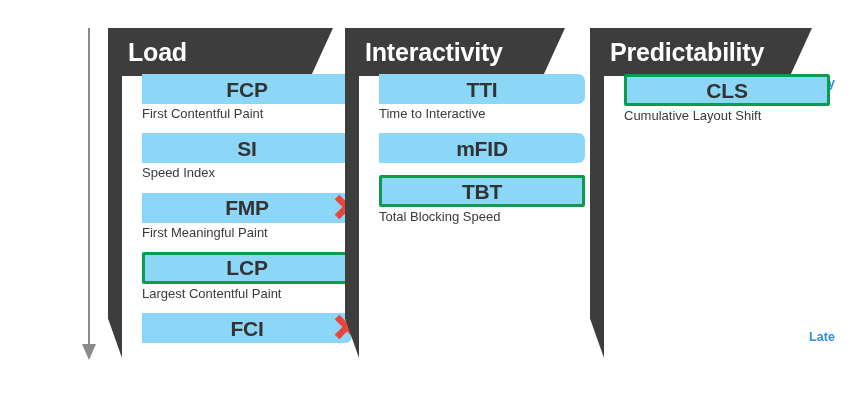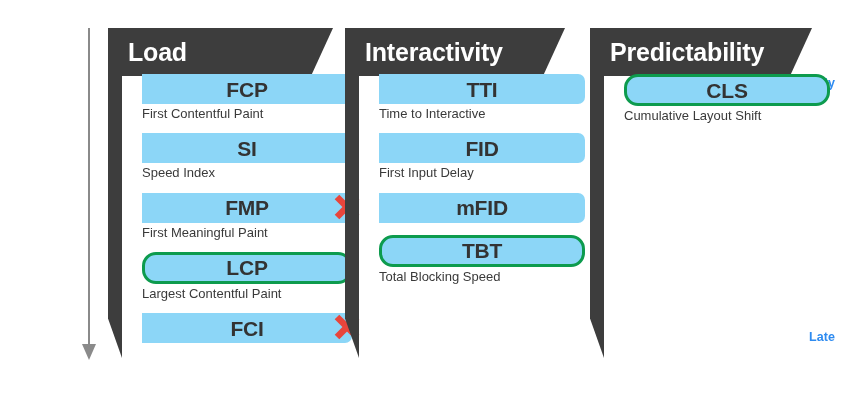--- a/index.html
+++ b/index.html
@@ -72,21 +72,21 @@
     position:relative;
     height:30px;
     background:#8cd6f7;
     border-radius:0 7px 7px 0;
     box-sizing:border-box;
     display:flex;align-items:center;justify-content:center;
   }
   .badge.core{
     background:#8cd6f7;
     border:3px solid #0d9b4e;
-    border-radius:14px;
+    border-radius:2px;
     height:32px;
   }
   .badge-label{
     font-size:21px;
     font-weight:bold;
     color:#333333;
     line-height:1;
     letter-spacing:-.2px;
     white-space:nowrap;
   }
@@ -170,26 +170,20 @@
         </div>
         <div class="col-body" style="width: 206px;">
           <div class="metric">
             <div class="badge">
               <span class="badge-label">TTI</span>
             </div>
             <div class="metric-desc">Time to Interactive</div>
           </div>
           <div class="metric">
             <div class="badge">
-              <span class="badge-label">FID</span>
-            </div>
-            <div class="metric-desc">First Input Delay</div>
-          </div>
-          <div class="metric">
-            <div class="badge">
               <span class="badge-label">mFID</span>
             </div>
           </div>
           <div class="metric">
             <div class="badge core">
               <span class="badge-label">TBT</span>
             </div>
             <div class="metric-desc">Total Blocking Speed</div>
           </div>
         </div>

